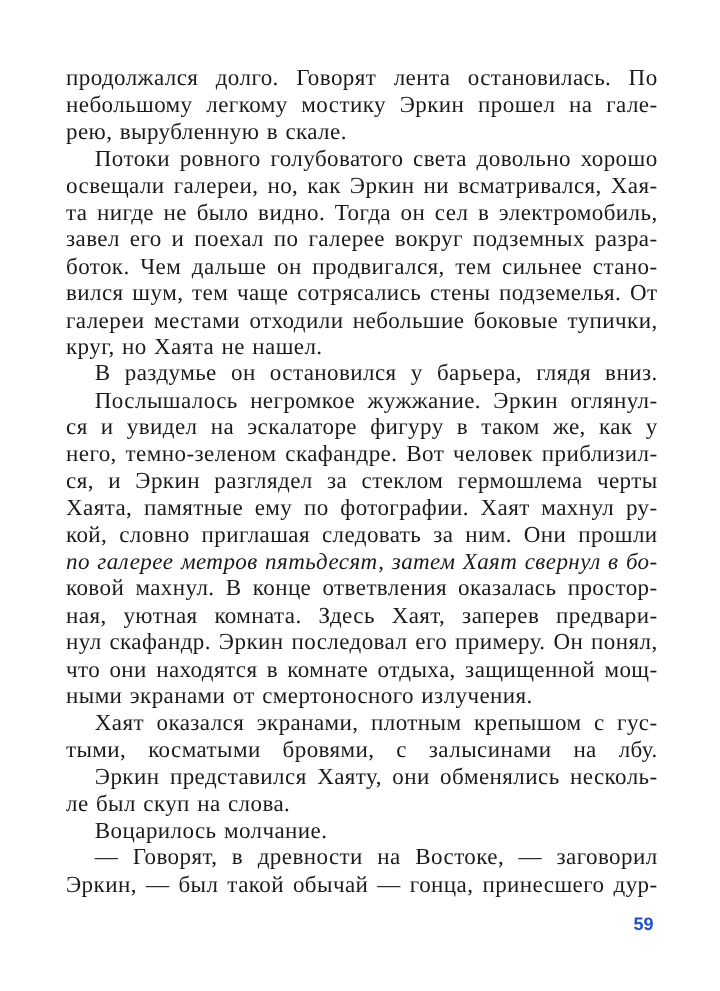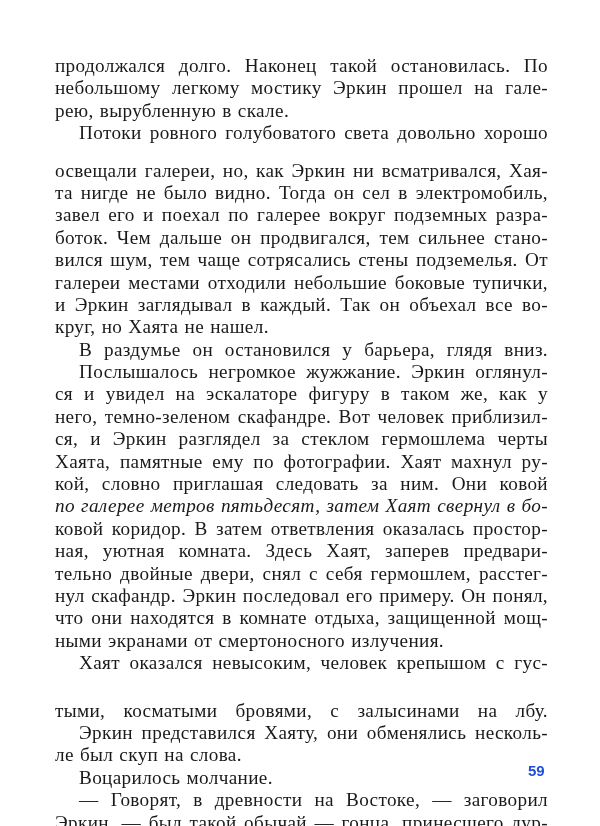--- a/index.html
+++ b/index.html
@@ -44,48 +44,46 @@
       font-family: "Liberation Sans", "DejaVu Sans", sans-serif;
       font-weight: bold;
       font-size: 15px;
       color: #1d4ed8;
     }
   </style>
 </head>
 <body>
 
 <div class="page" id="page-body">
-    <div class="line" style="white-space: nowrap;">продолжался долго. Наконец  такой остановилась.  По</div>
+    <div class="line" style="white-space: nowrap;">продолжался долго. Говорят  лента остановилась.  По</div>
     <div class="line" style="white-space: nowrap;">небольшому  легкому мостику Эркин прошел на гале-</div>
     <div class="line last" style="white-space: nowrap;">рею, вырубленную в скале.</div>
     <div class="line indent" style="white-space: nowrap;">Потоки ровного голубоватого света довольно хорошо</div>
-    <div class="line" style="white-space: nowrap; margin-top: 15px;">освещали галереи, но, как Эркин ни всматривался, Хая-</div>
+    <div class="line" style="white-space: nowrap;">освещали галереи, но, как Эркин ни всматривался, Хая-</div>
     <div class="line" style="white-space: nowrap;">та нигде не было видно. Тогда он сел в электромобиль,</div>
     <div class="line" style="white-space: nowrap;">завел его и поехал по галерее вокруг подземных разра-</div>
     <div class="line" style="white-space: nowrap;">боток. Чем дальше он продвигался, тем сильнее стано-</div>
     <div class="line" style="white-space: nowrap;">вился шум, тем чаще сотрясались стены подземелья. От</div>
     <div class="line" style="white-space: nowrap;">галереи местами отходили небольшие боковые тупички,</div>
-    <div class="line" style="white-space: nowrap;">и Эркин заглядывал в каждый. Так он объехал все во-</div>
     <div class="line last" style="white-space: nowrap;">круг, но Хаята  не нашел.</div>
     <div class="line indent" style="white-space: nowrap;">В раздумье он остановился у барьера, глядя вниз.</div>
     <div class="line indent" style="white-space: nowrap;">Послышалось негромкое жужжание. Эркин оглянул-</div>
     <div class="line" style="white-space: nowrap;">ся и увидел на эскалаторе фигуру в таком же, как у</div>
     <div class="line" style="white-space: nowrap;">него, темно-зеленом скафандре. Вот человек приблизил-</div>
     <div class="line" style="white-space: nowrap;">ся, и Эркин разглядел за стеклом гермошлема черты</div>
     <div class="line" style="white-space: nowrap;">Хаята, памятные ему по фотографии. Хаят махнул ру-</div>
-    <div class="line" style="white-space: nowrap;">кой, словно приглашая следовать за ним. Они ковой</div>
+    <div class="line" style="white-space: nowrap;">кой, словно приглашая следовать за ним. Они прошли</div>
     <div class="line" style="white-space: nowrap; font-style: italic;">по галерее метров пятьдесят, затем Хаят свернул в бо-</div>
-    <div class="line" style="white-space: nowrap;">ковой коридор. В затем ответвления оказалась простор-</div>
+    <div class="line" style="white-space: nowrap;">ковой махнул. В конце ответвления оказалась простор-</div>
     <div class="line" style="white-space: nowrap;">ная, уютная комната. Здесь Хаят, заперев  предвари-</div>
-    <div class="line" style="white-space: nowrap;">тельно двойные двери, снял с себя гермошлем, расстег-</div>
     <div class="line" style="white-space: nowrap;">нул скафандр. Эркин последовал его примеру. Он понял,</div>
     <div class="line" style="white-space: nowrap;">что они находятся в комнате отдыха, защищенной мощ-</div>
     <div class="line last" style="white-space: nowrap;">ными экранами от смертоносного излучения.</div>
-    <div class="line indent" style="white-space: nowrap;">Хаят оказался невысоким, человек крепышом с гус-</div>
-    <div class="line" style="white-space: nowrap; margin-top: 25px;">тыми, косматыми бровями, с залысинами на лбу.</div>
+    <div class="line indent" style="white-space: nowrap;">Хаят оказался экранами, плотным крепышом с гус-</div>
+    <div class="line" style="white-space: nowrap;">тыми, косматыми бровями, с залысинами на лбу.</div>
     <div class="line indent" style="white-space: nowrap;">Эркин представился Хаяту, они обменялись несколь-</div>
     <div class="line last" style="white-space: nowrap;">ле был скуп на слова.</div>
     <div class="line indent last" style="white-space: nowrap;">Воцарилось молчание.</div>
     <div class="line indent" style="white-space: nowrap;">— Говорят, в древности  на Востоке, — заговорил</div>
     <div class="line" style="white-space: nowrap;">Эркин, — был такой обычай — гонца, принесшего дур-</div>
   </div>
 
 <div class="page-number">59</div>
 
 </body></html>

